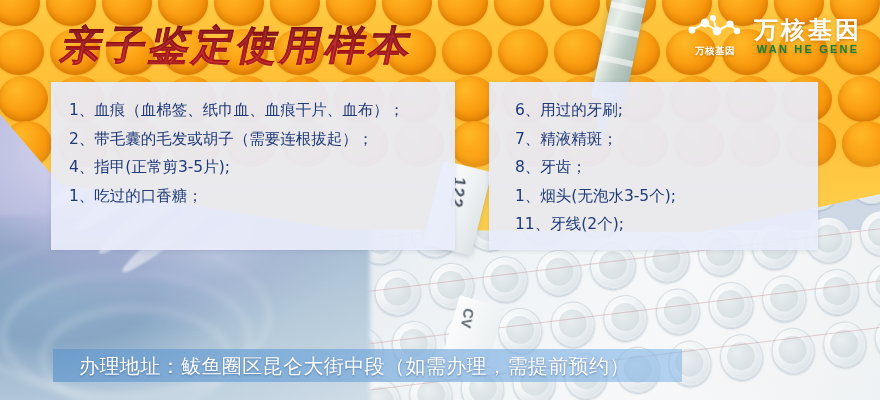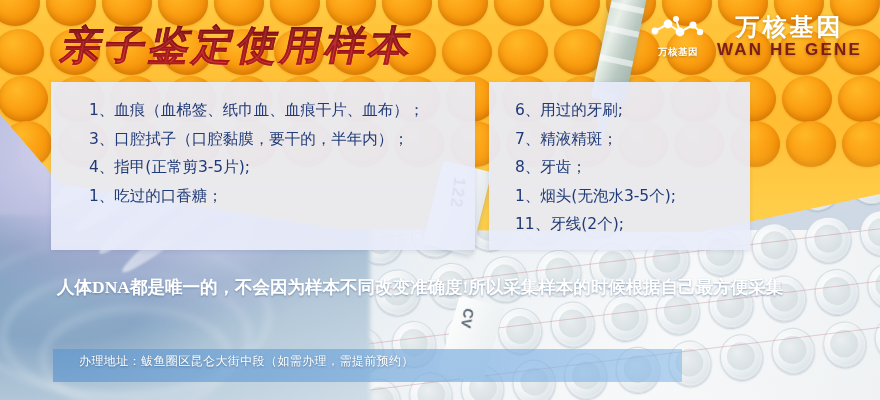--- a/index.html
+++ b/index.html
@@ -131,30 +131,30 @@
   }
 
   .logo{position:absolute;right:18px;top:14px;display:flex;align-items:center;gap:10px;}
   .logo-mark{display:flex;flex-direction:column;align-items:center;gap:1px;}
   .logo-mark svg{display:block;}
   .logo-mark .mini{font-size:9.5px;color:#fff;font-weight:700;letter-spacing:.5px;
     text-shadow:0 1px 2px rgba(120,80,0,.5);}
   .logo-txt{display:flex;flex-direction:column;align-items:center;line-height:1.05;}
   .logo-cn{font-size:24px;font-weight:700;color:#fff;letter-spacing:3px;
     text-shadow:0 1px 3px rgba(130,85,0,.45);}
-  .logo-en{font-size:17px;font-weight:700;color:#7f1d1d;letter-spacing:2.2px;
+  .logo-en{font-size:11px;font-weight:700;color:#15803d;letter-spacing:2.2px;
     text-shadow:0 1px 3px rgba(130,85,0,.45);margin-top:2px;}
 
   .panel{
     position:absolute;top:82px;height:168px;
     background:rgba(232,236,250,.93);
     box-shadow:0 1px 4px rgba(90,105,140,.18);
   }
-  .panel-left{left:51px;width:404px;padding-left:20px;}
-  .panel-right{left:489px;width:261px;}
+  .panel-left{left:51px;width:404px;}
+  .panel-right{left:489px;width:329px;}
   .panel ul{list-style:none;margin:0;padding:14px 0 0 18px;}
   .panel-right ul{padding-left:26px;}
   .panel li{
     font-size:15.5px;line-height:28.5px;color:#1f3a78;
     white-space:nowrap;font-family:"DejaVu Sans","Liberation Sans",sans-serif;
   }
 
   .note{
     position:absolute;left:57px;top:272px;width:800px;
     font-family:"Liberation Serif","DejaVu Serif",serif;
@@ -162,21 +162,21 @@
     text-shadow:0 1px 2px rgba(60,90,130,.55), 0 0 1px rgba(255,255,255,.6);
   }
 
   .addr-bar{
     position:absolute;left:53px;top:349px;width:629px;height:33px;
     background:linear-gradient(90deg,rgba(99,152,205,.72) 0%,rgba(110,163,214,.72) 35%,rgba(123,175,226,.66) 70%,rgba(134,184,232,.6) 100%);
   }
   .addr-bar span{
     display:block;padding:4px 0 0 26px;
     font-family:"DejaVu Sans","Liberation Sans",sans-serif;
-    font-size:12px;color:#ffffff;letter-spacing:.4px;white-space:nowrap;
+    font-size:20px;color:#ffffff;letter-spacing:.4px;white-space:nowrap;
     text-shadow:0 1px 2px rgba(40,70,110,.5);
   }
 </style>
 </head>
 <body>
 
 <div class="poster">
 
   <div class="bg">
 
@@ -463,36 +463,35 @@
     </div>
     <div class="logo-txt">
       <span class="logo-cn">万核基因</span>
       <span class="logo-en">WAN HE GENE</span>
     </div>
   </div>
 
   <div class="panel panel-left">
     <ul id="listLeft">
         <li>1、血痕（血棉签、纸巾血、血痕干片、血布）；</li>
-        <li>3、口腔拭子（口腔黏膜，要干的，半年内）；</li>
+        <li>2、带毛囊的毛发或胡子（需要连根拔起）；</li>
         <li>4、指甲(正常剪3-5片);</li>
         <li>1、吃过的口香糖；</li>
       </ul>
   </div>
   <div class="panel panel-right">
     <ul id="listRight">
         <li>6、用过的牙刷;</li>
         <li>7、精液精斑；</li>
         <li>8、牙齿；</li>
         <li>1、烟头(无泡水3-5个);</li>
         <li>11、牙线(2个);</li>
       </ul>
   </div>
 
   <div class="note">
-    <div>人体DNA都是唯一的，不会因为样本不同改变准确度!所以采集样本的时候根据自己最方便采集</div>
   </div>
 
   <div class="addr-bar">
     <span>办理地址：鲅鱼圈区昆仑大街中段（如需办理，需提前预约）</span>
   </div>
 
 </div>
 
 </body></html>

